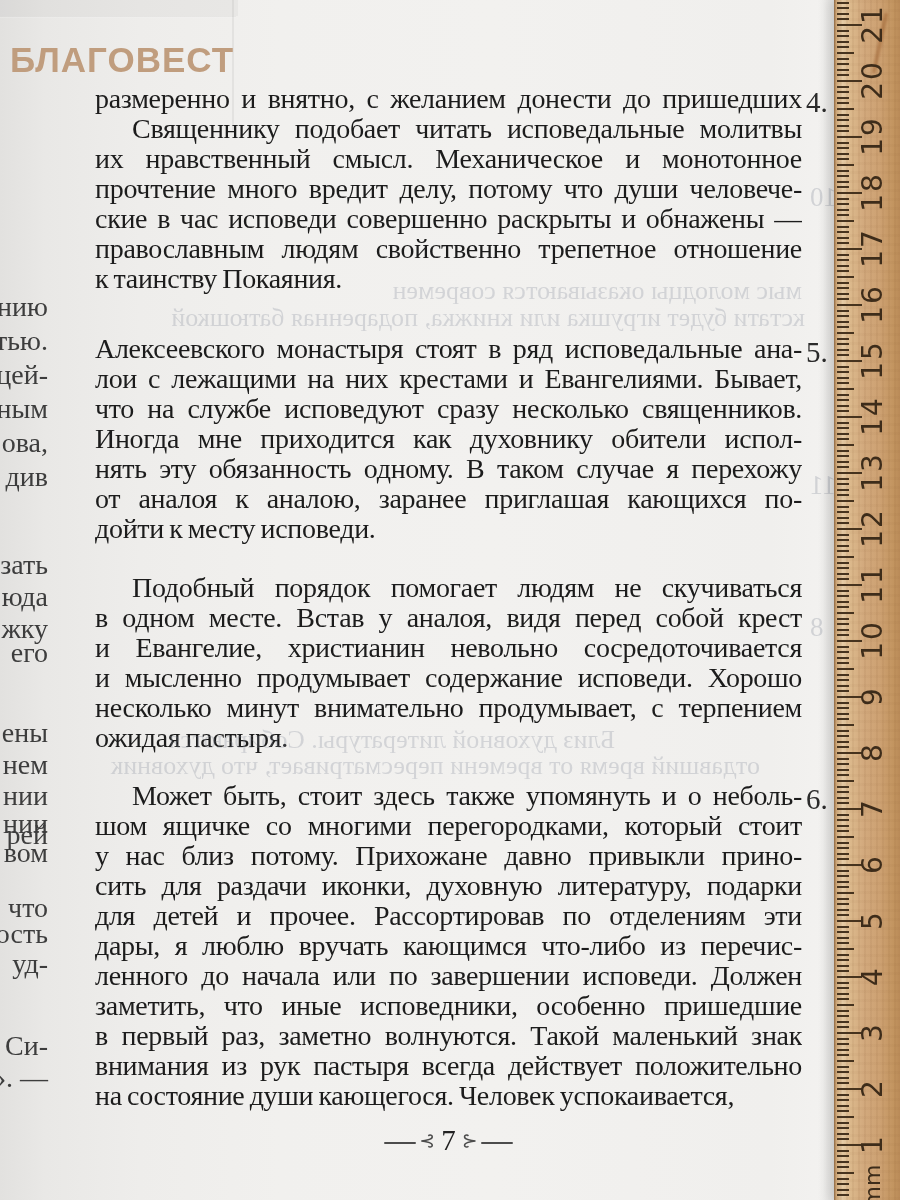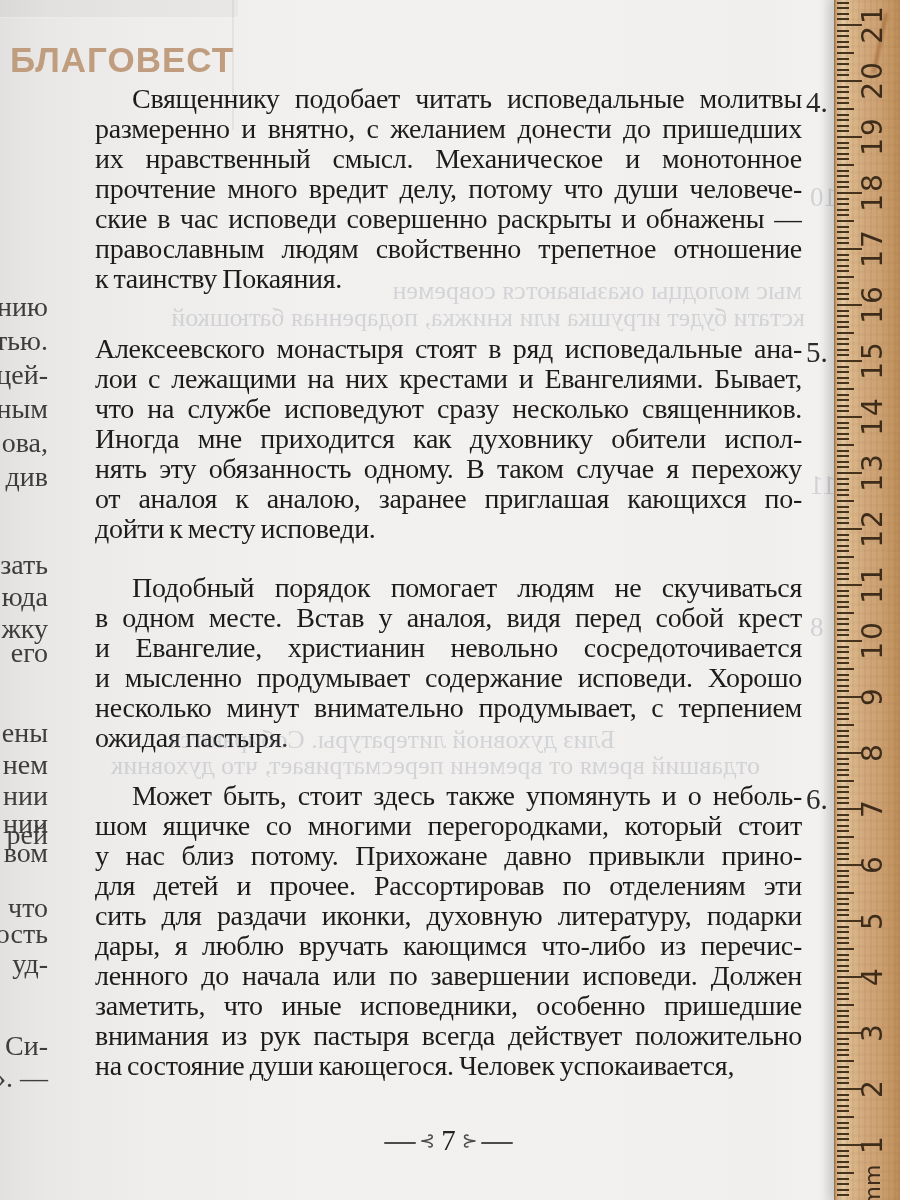--- a/index.html
+++ b/index.html
@@ -111,22 +111,22 @@
       <div class="frag" style="top: 819px;">рей</div>
       <div class="frag" style="top: 892px;">что</div>
       <div class="frag" style="top: 918px;">ость</div>
       <div class="frag" style="top: 948px;">уд-</div>
       <div class="frag" style="top: 1030px;">Си-</div>
       <div class="frag" style="top: 1062px;">». —</div>
     </div>
 
   <div id="text-block">
       <div class="para" style="top: 84px;">
+        <div class="tline">размеренно и внятно, с желанием донести до пришедших</div>
         <div class="tline first">Священнику подобает читать исповедальные молитвы</div>
-        <div class="tline">размеренно и внятно, с желанием донести до пришедших</div>
         <div class="tline">их нравственный смысл. Механическое и монотонное</div>
         <div class="tline">прочтение много вредит делу, потому что души человече-</div>
         <div class="tline">ские в час исповеди совершенно раскрыты и обнажены —</div>
         <div class="tline">православным людям свойственно трепетное отношение</div>
         <div class="tline pend">к таинству Покаяния.</div>
       </div>
       <div class="para" style="top: 334px;">
         <div class="tline">Алексеевского монастыря стоят в ряд исповедальные ана-</div>
         <div class="tline">лои с лежащими на них крестами и Евангелиями. Бывает,</div>
         <div class="tline">что на службе исповедуют сразу несколько священников.</div>
@@ -140,25 +140,26 @@
         <div class="tline">в одном месте. Встав у аналоя, видя перед собой крест</div>
         <div class="tline">и Евангелие, христианин невольно сосредоточивается</div>
         <div class="tline">и мысленно продумывает содержание исповеди. Хорошо</div>
         <div class="tline">несколько минут внимательно продумывает, с терпением</div>
         <div class="tline pend">ожидая пастыря.</div>
       </div>
       <div class="para" style="top: 781px;">
         <div class="tline first">Может быть, стоит здесь также упомянуть и о неболь-</div>
         <div class="tline">шом ящичке со многими перегородками, который стоит</div>
         <div class="tline">у нас близ потому. Прихожане давно привыкли прино-</div>
+        <div class="tline">сить для раздачи иконки, духовную литературу, подарки</div>
         <div class="tline">для детей и прочее. Рассортировав по отделениям эти</div>
-        <div class="tline">сить для раздачи иконки, духовную литературу, подарки</div>
         <div class="tline">дары, я люблю вручать кающимся что-либо из перечис-</div>
         <div class="tline">ленного до начала или по завершении исповеди. Должен</div>
         <div class="tline">заметить, что иные исповедники, особенно пришедшие</div>
+        <div class="tline">в первый раз, заметно волнуются. Такой маленький знак</div>
         <div class="tline">внимания из рук пастыря всегда действует положительно</div>
         <div class="tline pend">на состояние души кающегося. Человек успокаивается,</div>
       </div>
     </div>
 
   <div id="margin-marks">
       <div class="margin-mark" style="top: 86px;">4.</div>
       <div class="margin-mark" style="top: 336px;">5.</div>
       <div class="margin-mark" style="top: 783px;">6.</div>
       <div class="ghost-mark" style="top: 182px;">10</div>

